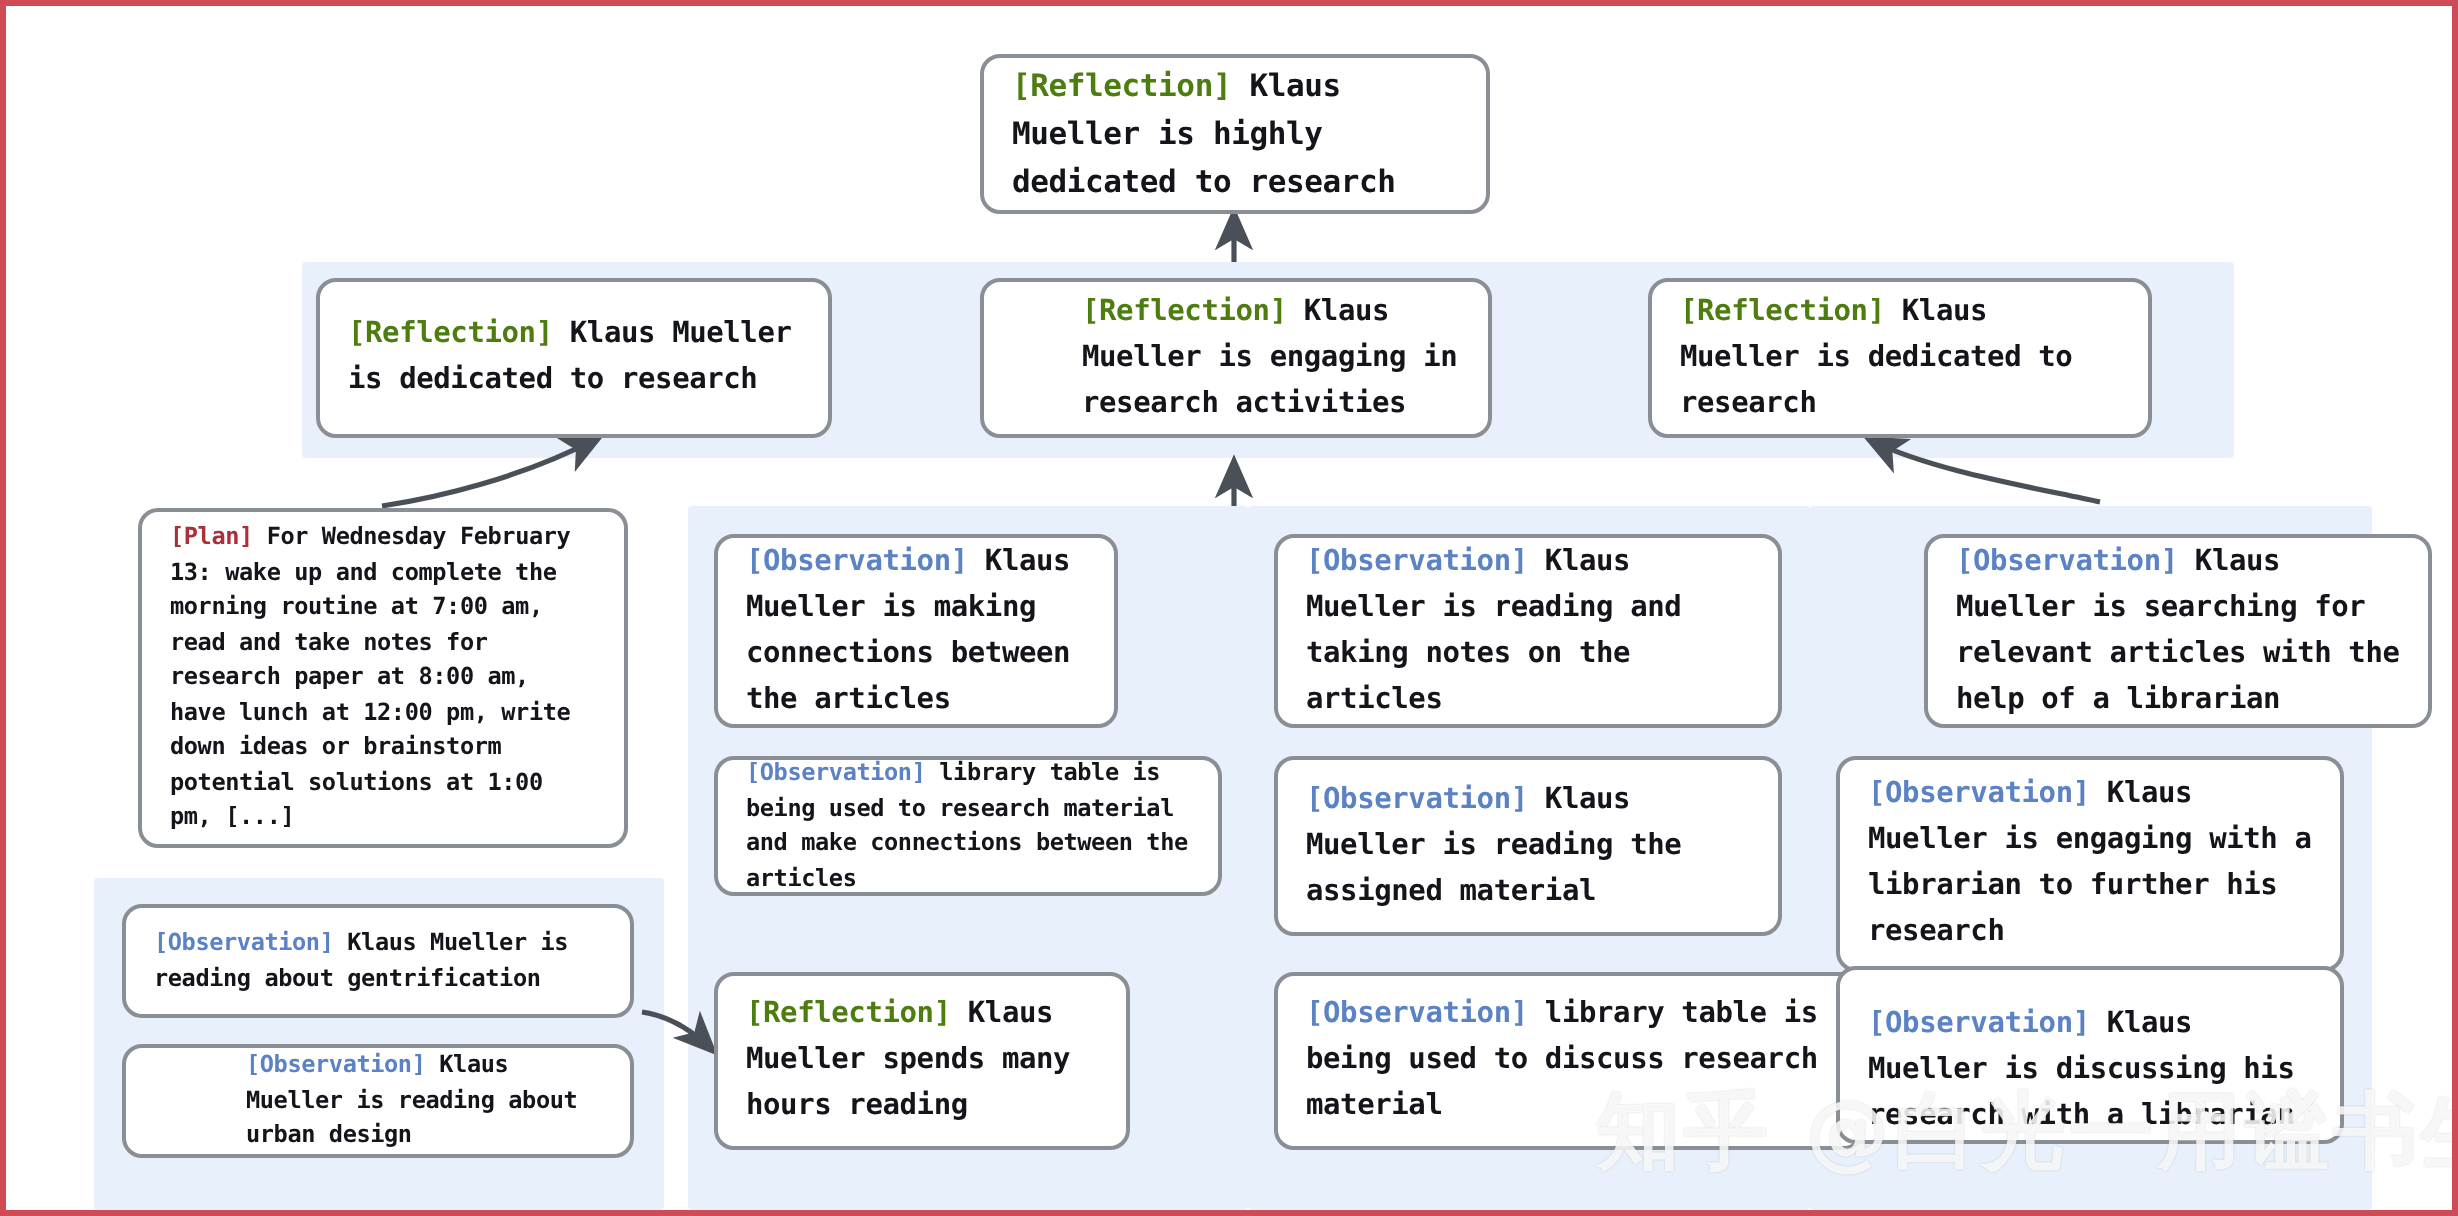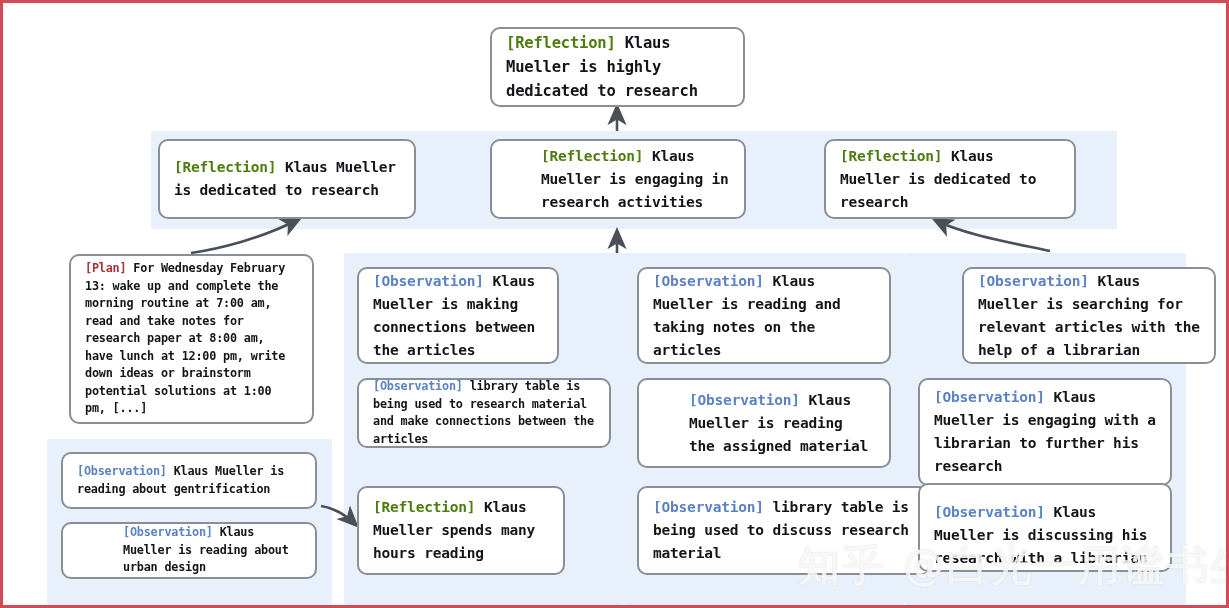--- a/index.html
+++ b/index.html
@@ -133,21 +133,21 @@
   <div class="node sz-xs" style="left:354px; top:375px; width:254px; height:70px;">
     <span class="txt"><span class="tag-observation">[Observation]</span><span> library table is being used to research material and make connections between the articles</span></span>
   </div>
   <div class="node sz-md" style="left:354px; top:483px; width:208px; height:89px;">
     <span class="txt"><span class="tag-reflection">[Reflection]</span><span> Klaus Mueller spends many hours reading</span></span>
   </div>
 
   <div class="node sz-md" style="left:634px; top:264px; width:254px; height:97px;">
     <span class="txt"><span class="tag-observation">[Observation]</span><span> Klaus Mueller is reading and taking notes on the articles</span></span>
   </div>
-  <div class="node sz-md" style="left:634px; top:375px; width:254px; height:90px;padding-left:36px;">
+  <div class="node sz-md" style="left:634px; top:375px; width:254px; height:90px;">
     <span class="txt"><span class="tag-observation">[Observation]</span><span> Klaus Mueller is reading the assigned material</span></span>
   </div>
   <div class="node sz-md" style="left:634px; top:483px; width:295px; height:89px;">
     <span class="txt"><span class="tag-observation">[Observation]</span><span> library table is being used to discuss research material</span></span>
   </div>
 
   <div class="node sz-md" style="left:915px; top:264px; width:254px; height:97px;margin-left:44px;">
     <span class="txt"><span class="tag-observation">[Observation]</span><span> Klaus Mueller is searching for relevant articles with the help of a librarian</span></span>
   </div>
   <div class="node sz-md" style="left:915px; top:375px; width:254px; height:108px;">

